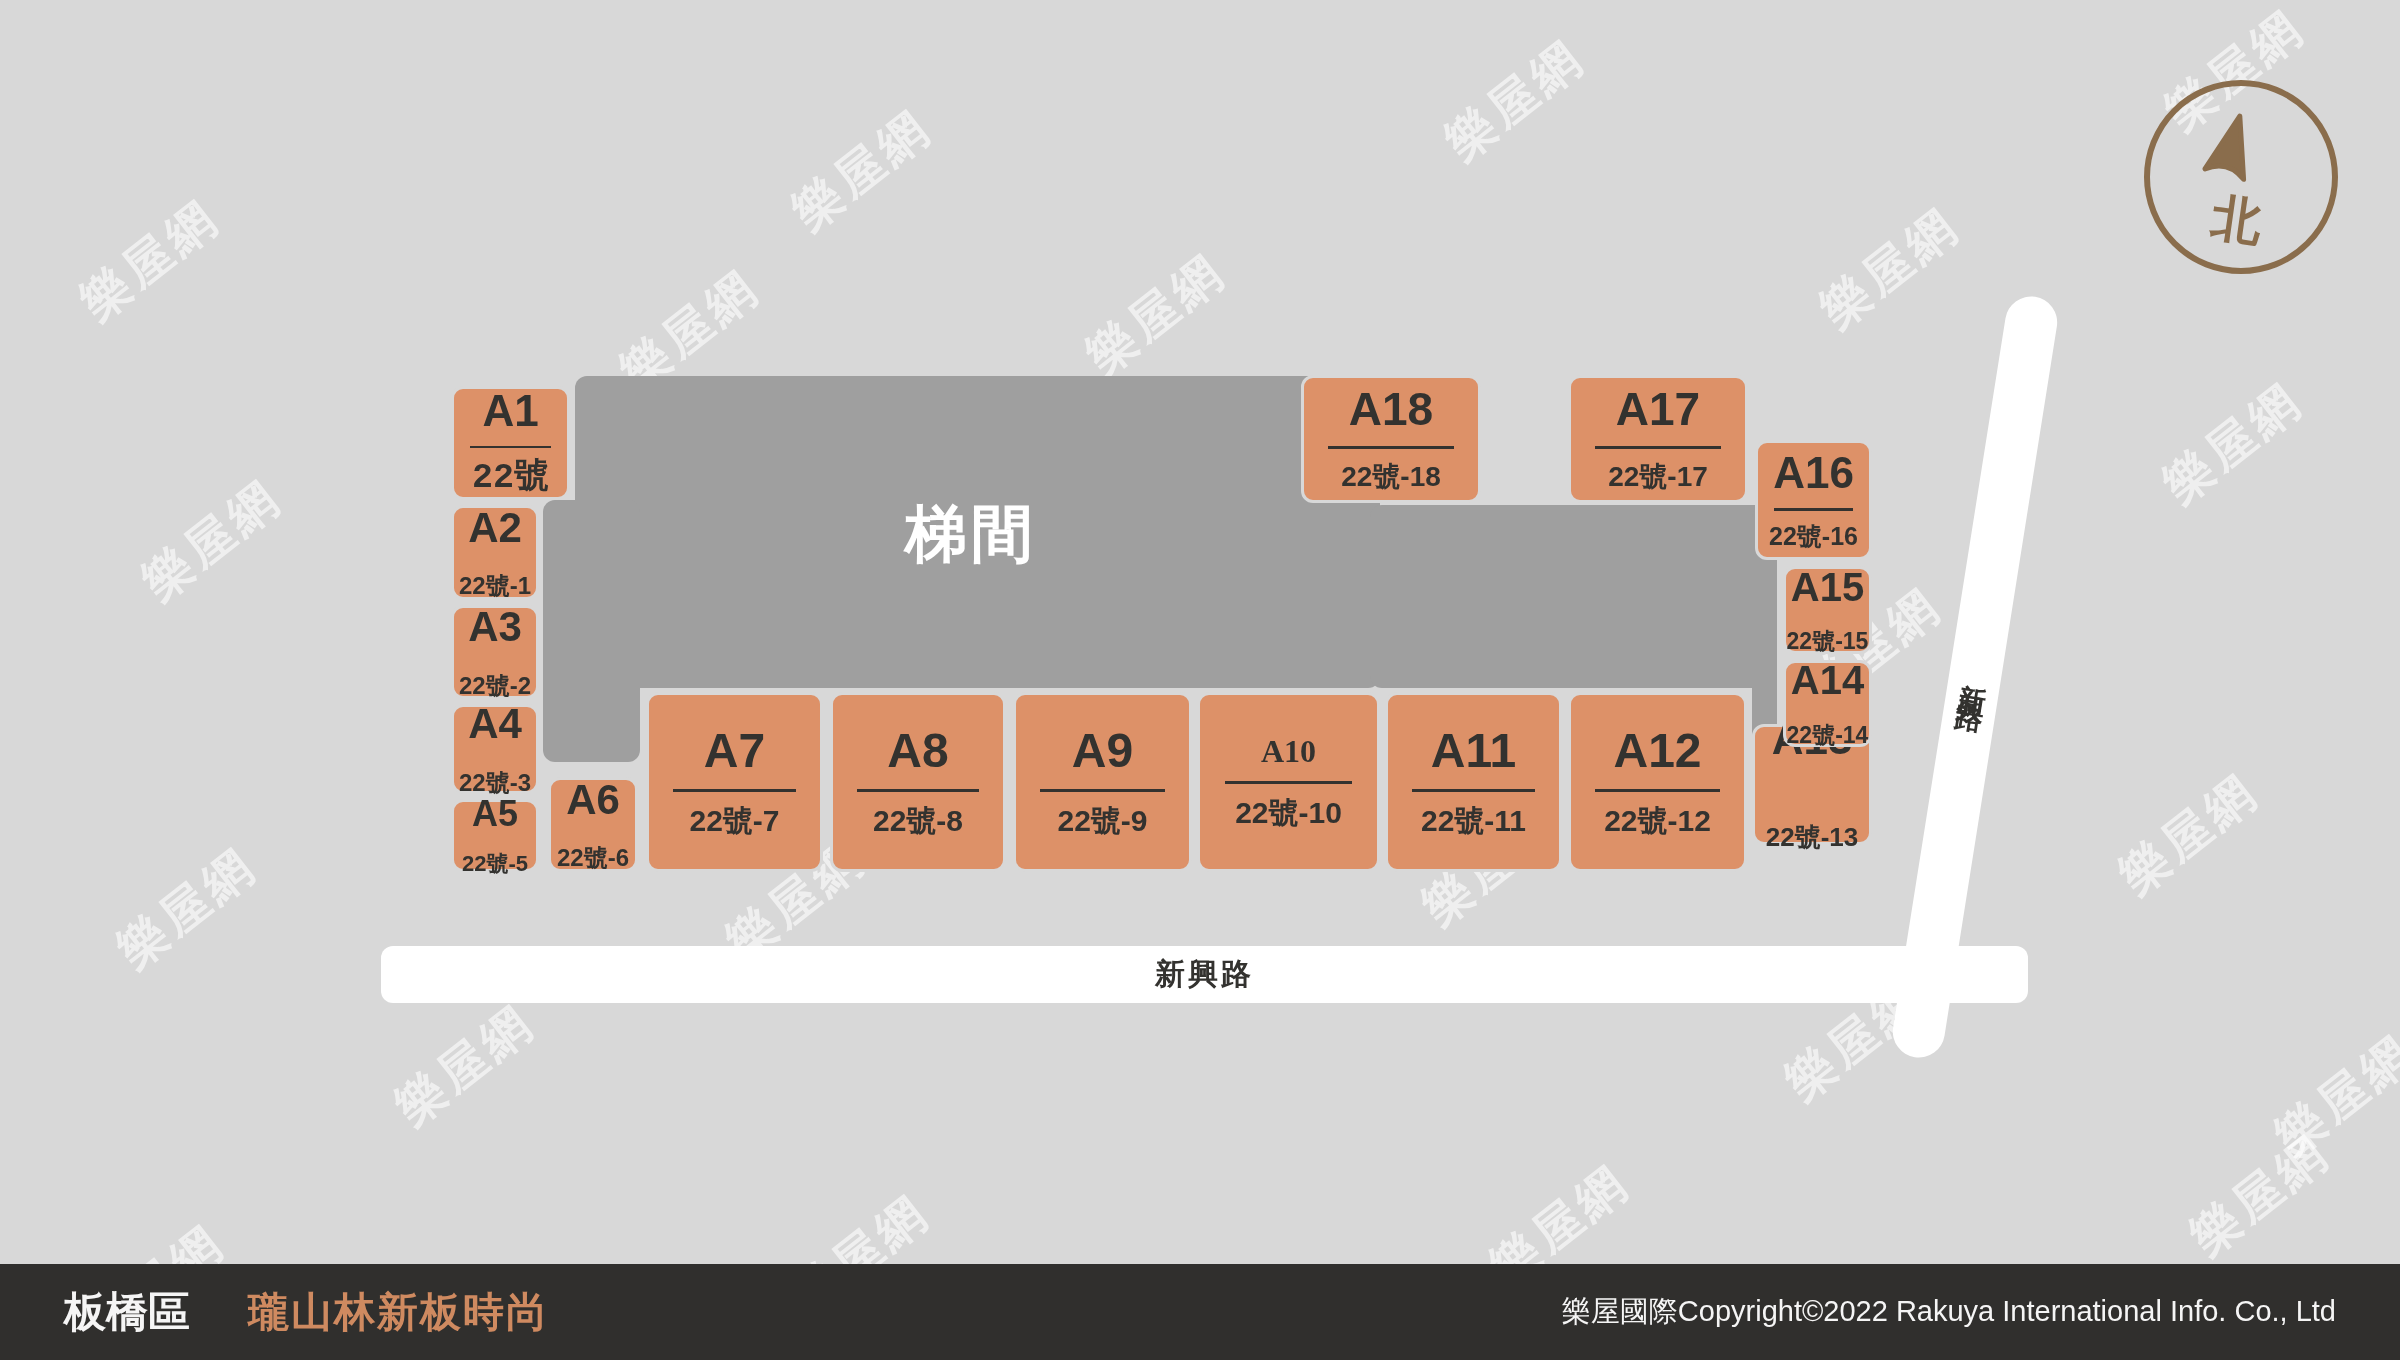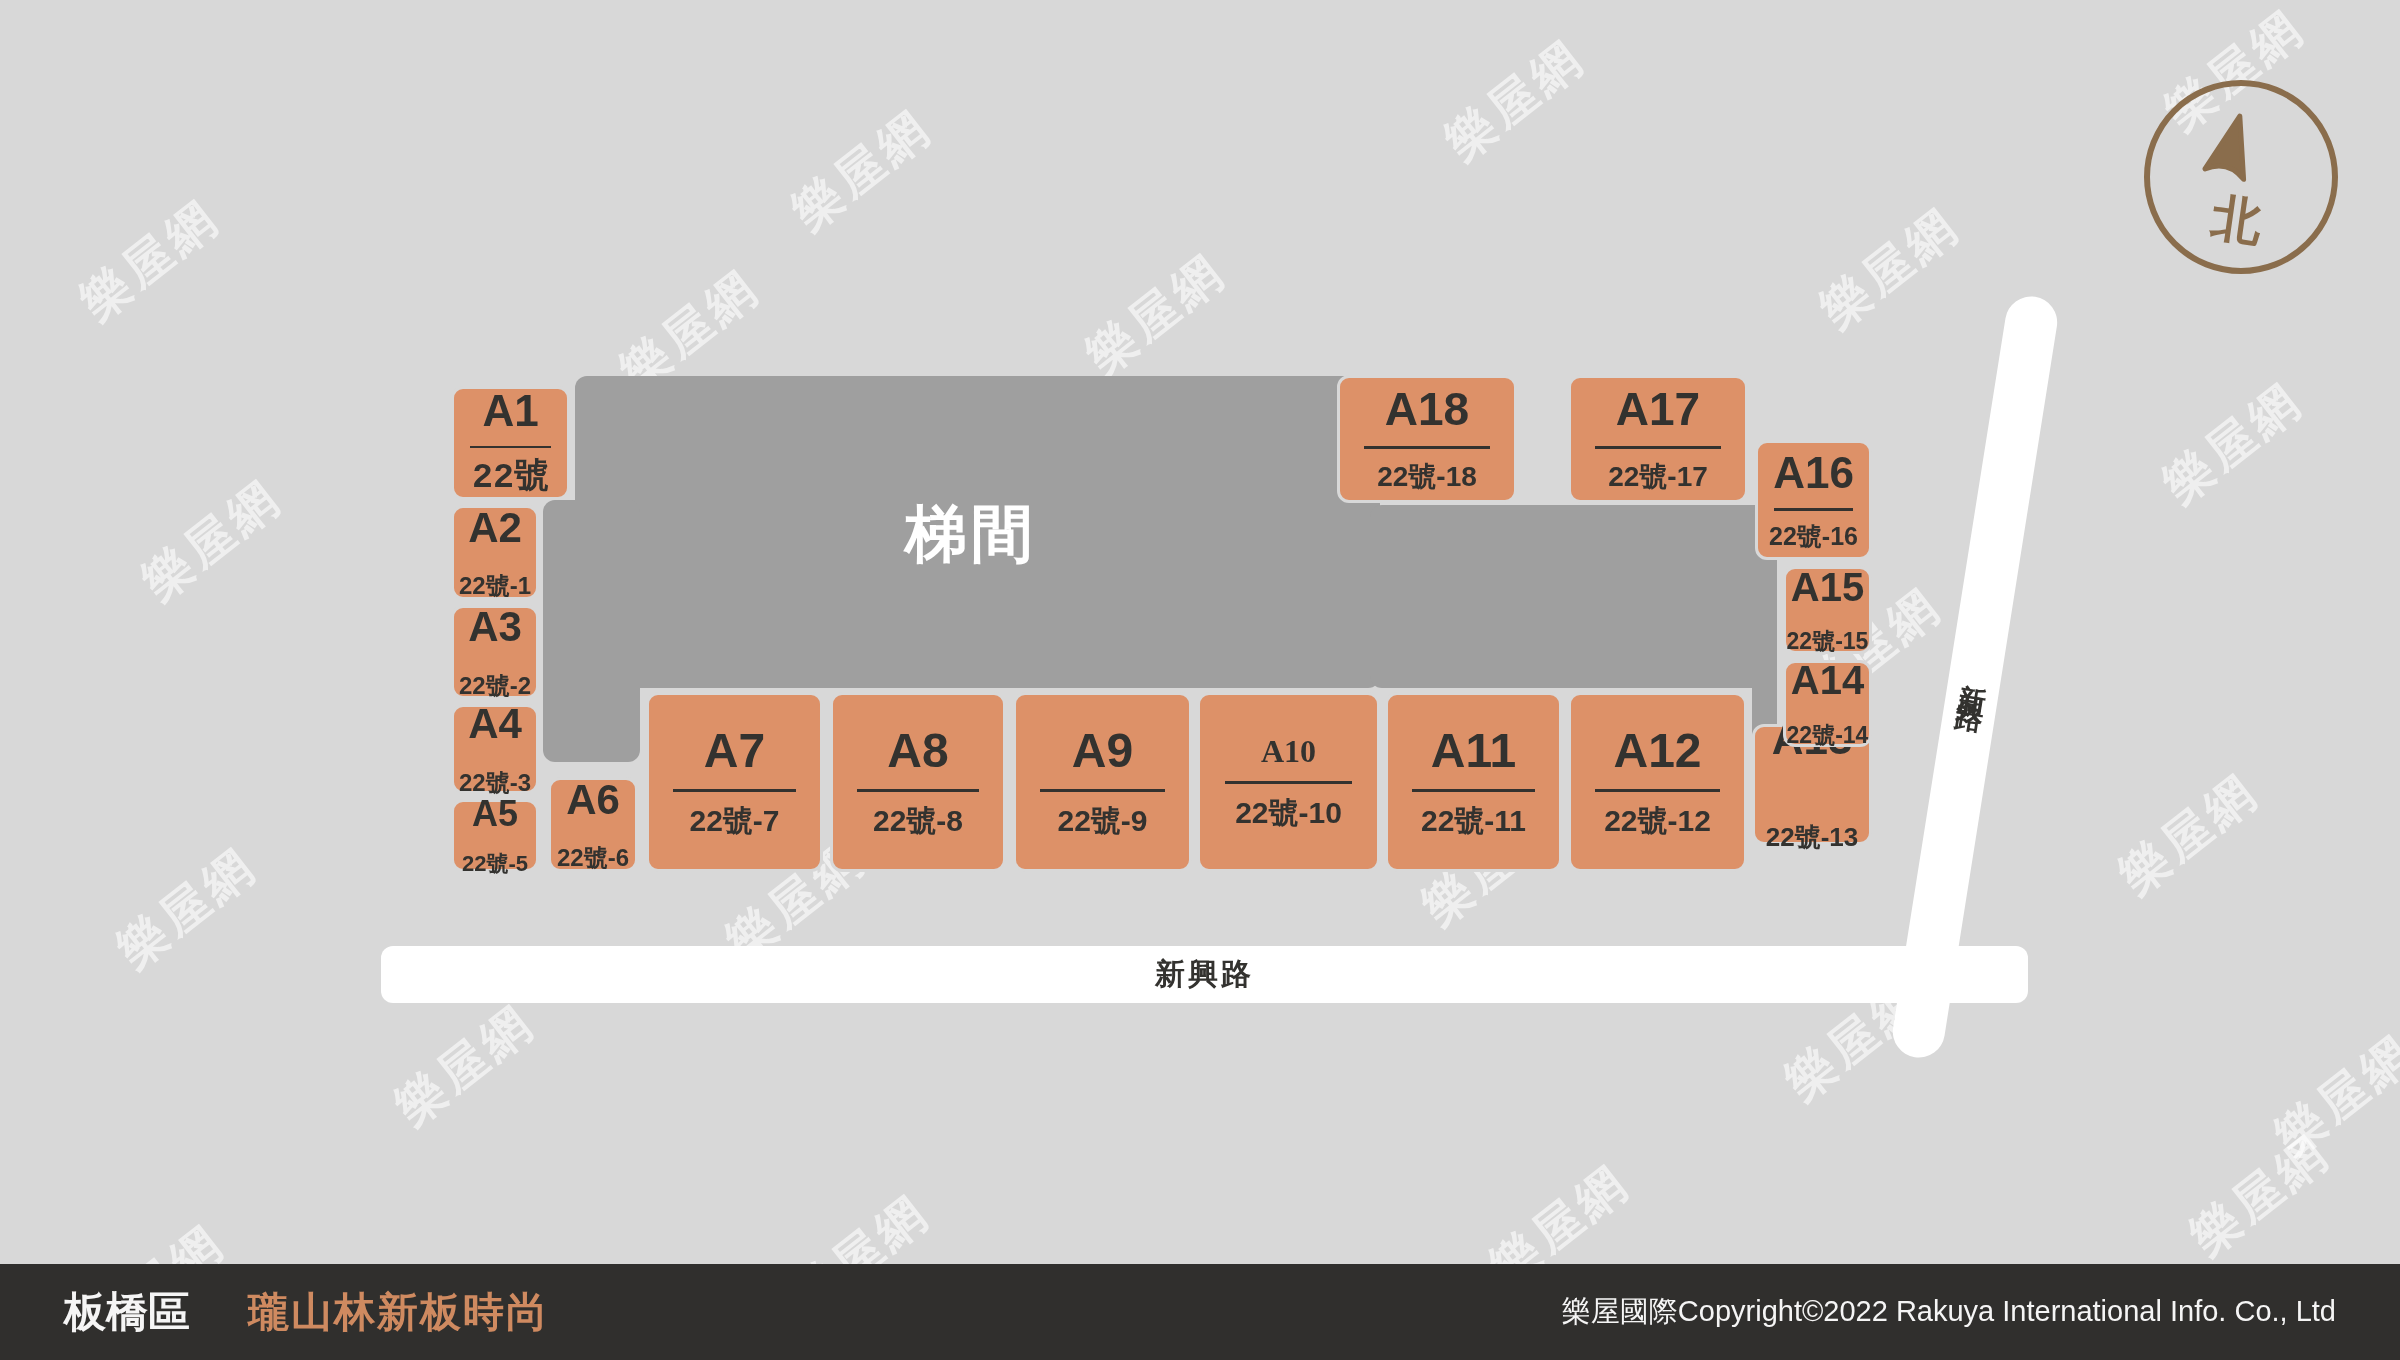--- a/index.html
+++ b/index.html
@@ -180,21 +180,21 @@
       <div class="unit" style="left: 1755px; top: 440px; width: 117px; height: 120px;">
         <div class="unit-name" style="font-size: 44px;">A16</div>
         <div class="unit-divider" style="margin: 12px 0px;"></div>
         <div class="unit-addr" style="font-size: 25px;">22號-16</div>
       </div>
       <div class="unit" style="left: 1568px; top: 375px; width: 180px; height: 128px;">
         <div class="unit-name" style="font-size: 46px; text-align: right;">A17</div>
         <div class="unit-divider" style="margin: 13px 0px;"></div>
         <div class="unit-addr" style="font-size: 28px;">22號-17</div>
       </div>
-      <div class="unit" style="left: 1337px; top: 375px; width: 180px; height: 128px;">
+      <div class="unit" style="left: 1301px; top: 375px; width: 180px; height: 128px;">
         <div class="unit-name" style="font-size: 46px;">A18</div>
         <div class="unit-divider" style="margin: 13px 0px;"></div>
         <div class="unit-addr" style="font-size: 28px;">22號-18</div>
       </div>
     </div>
 
   <div class="road-h">
     <span class="road-h-label">新興路</span>
   </div>
 

